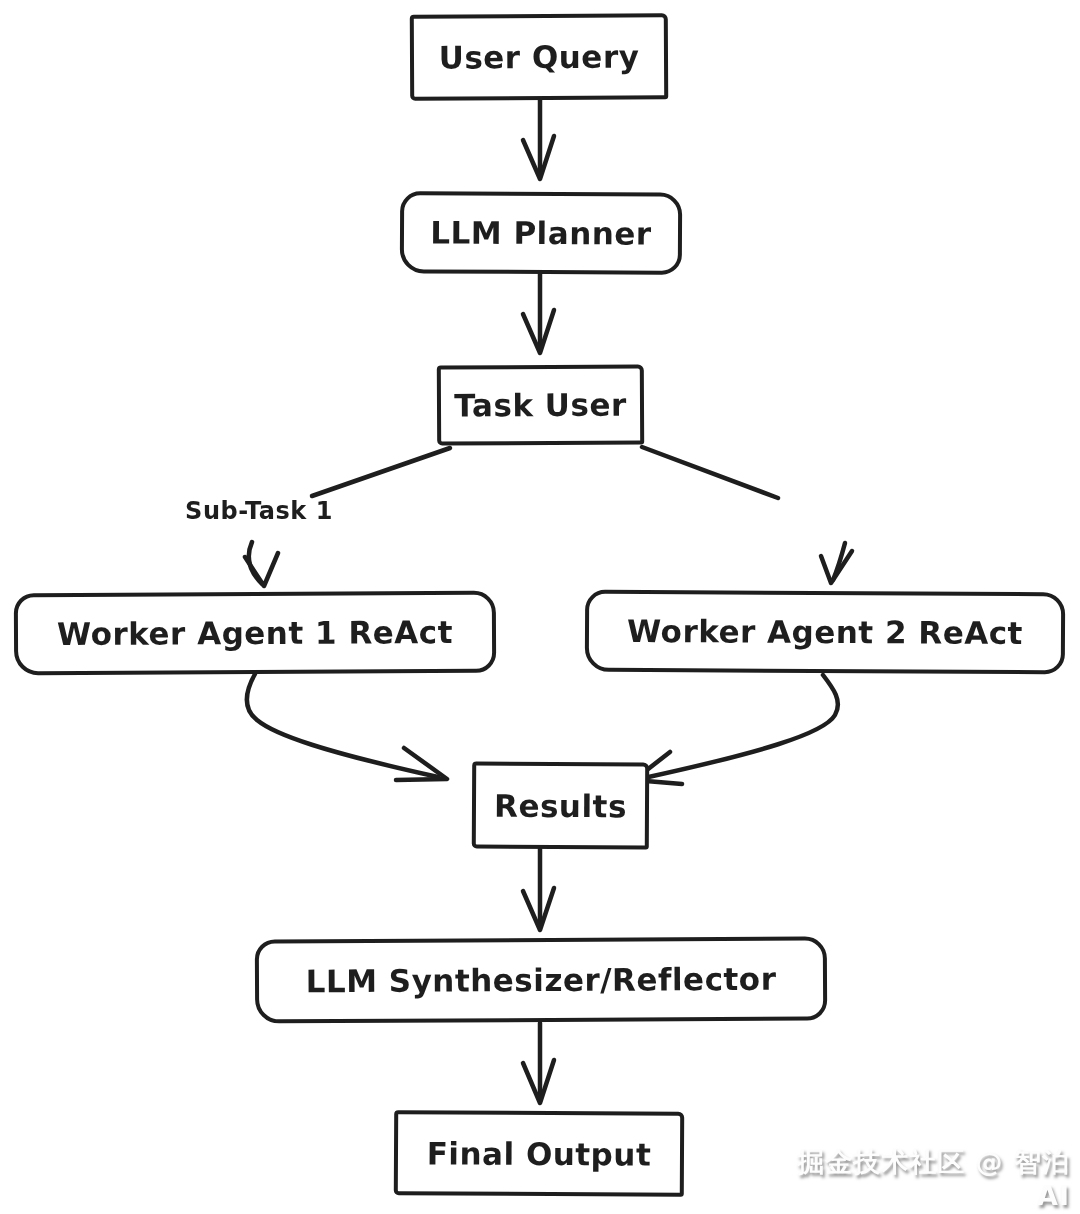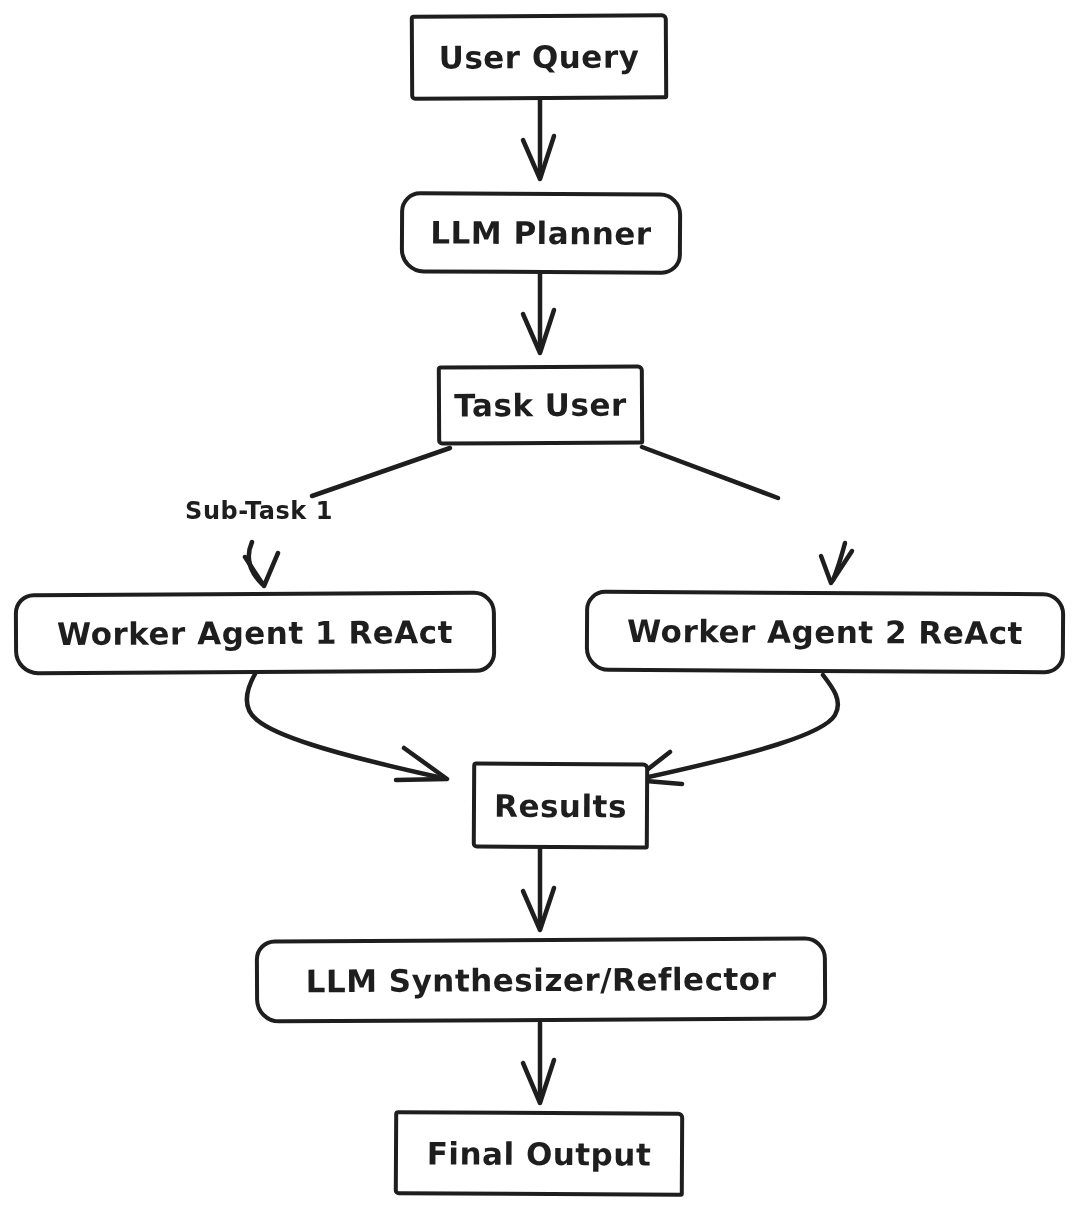--- a/index.html
+++ b/index.html
@@ -153,14 +153,17 @@
   </div>
 
   <div class="node rounded tilt-l" style="left:255px; top:938px; width:572px; height:84px;">
     <span>LLM Synthesizer/Reflector</span>
   </div>
 
   <div class="node rect tilt-r" style="left:394px; top:1111px; width:290px; height:85px;">
     <span>Final Output</span>
   </div>
 
+  <div class="watermark">
+    <span>掘金技术社区 @ 智泊AI</span>
+  </div>
 
 </div>
 
 </body></html>

